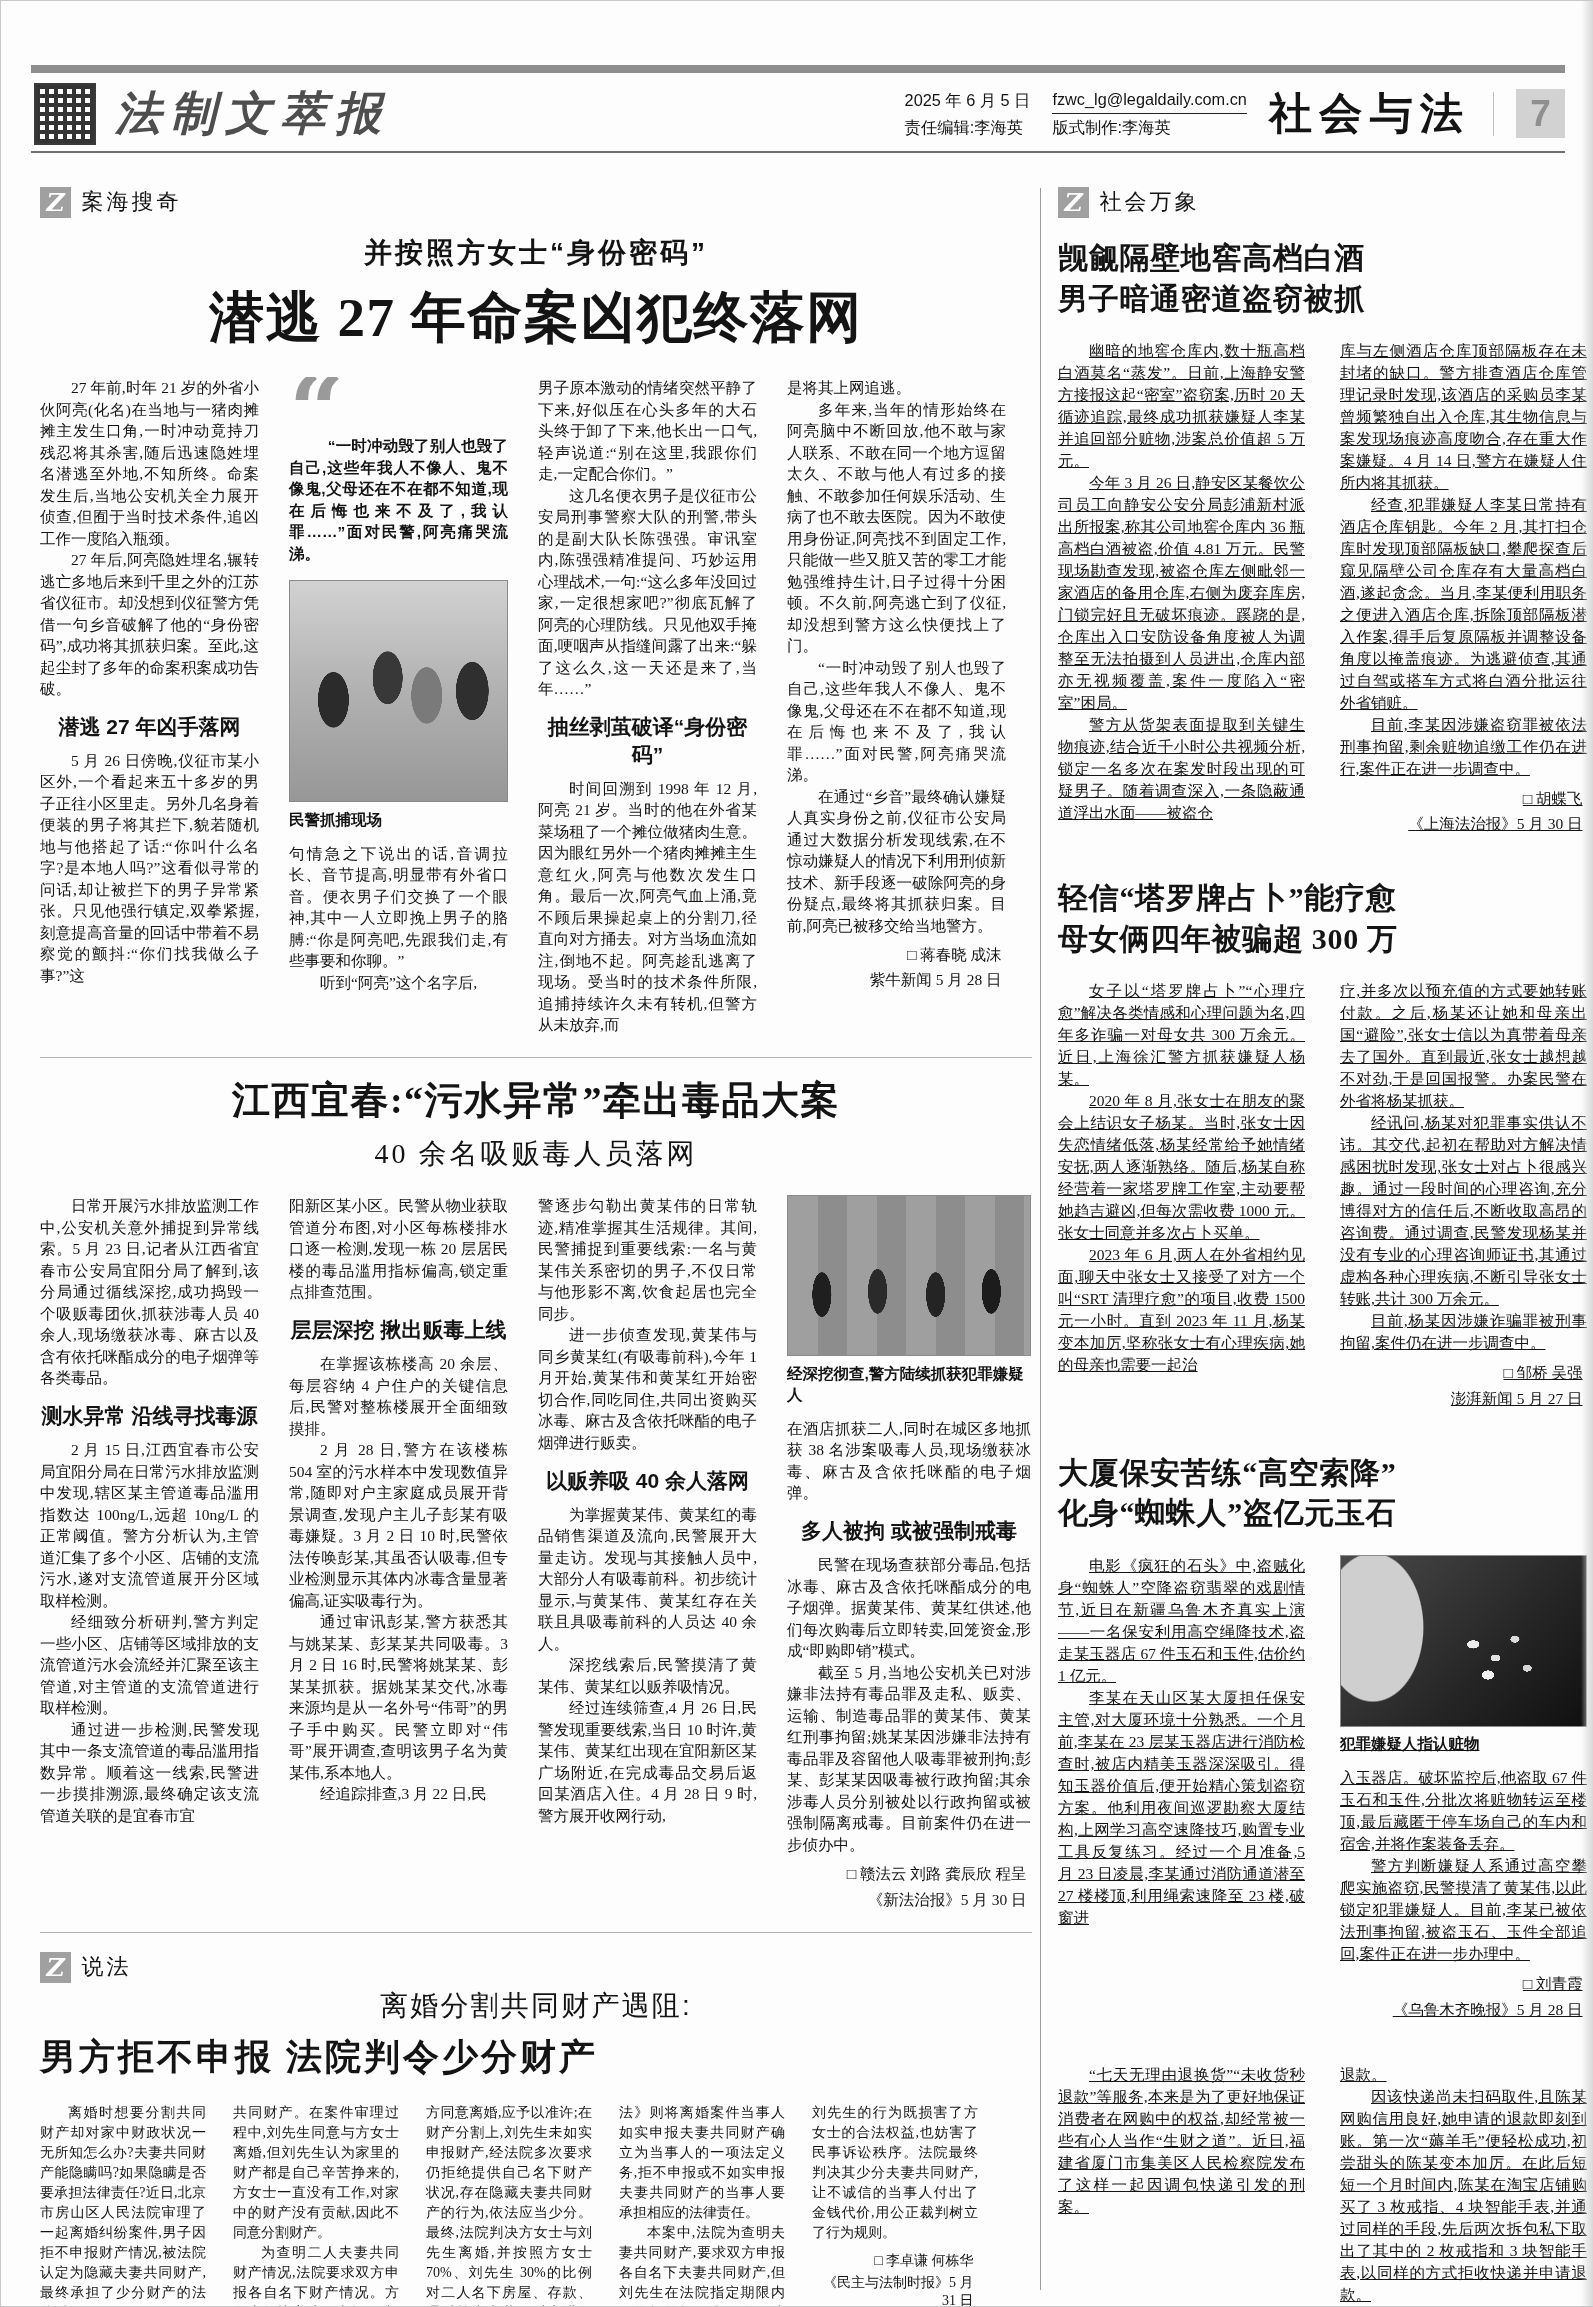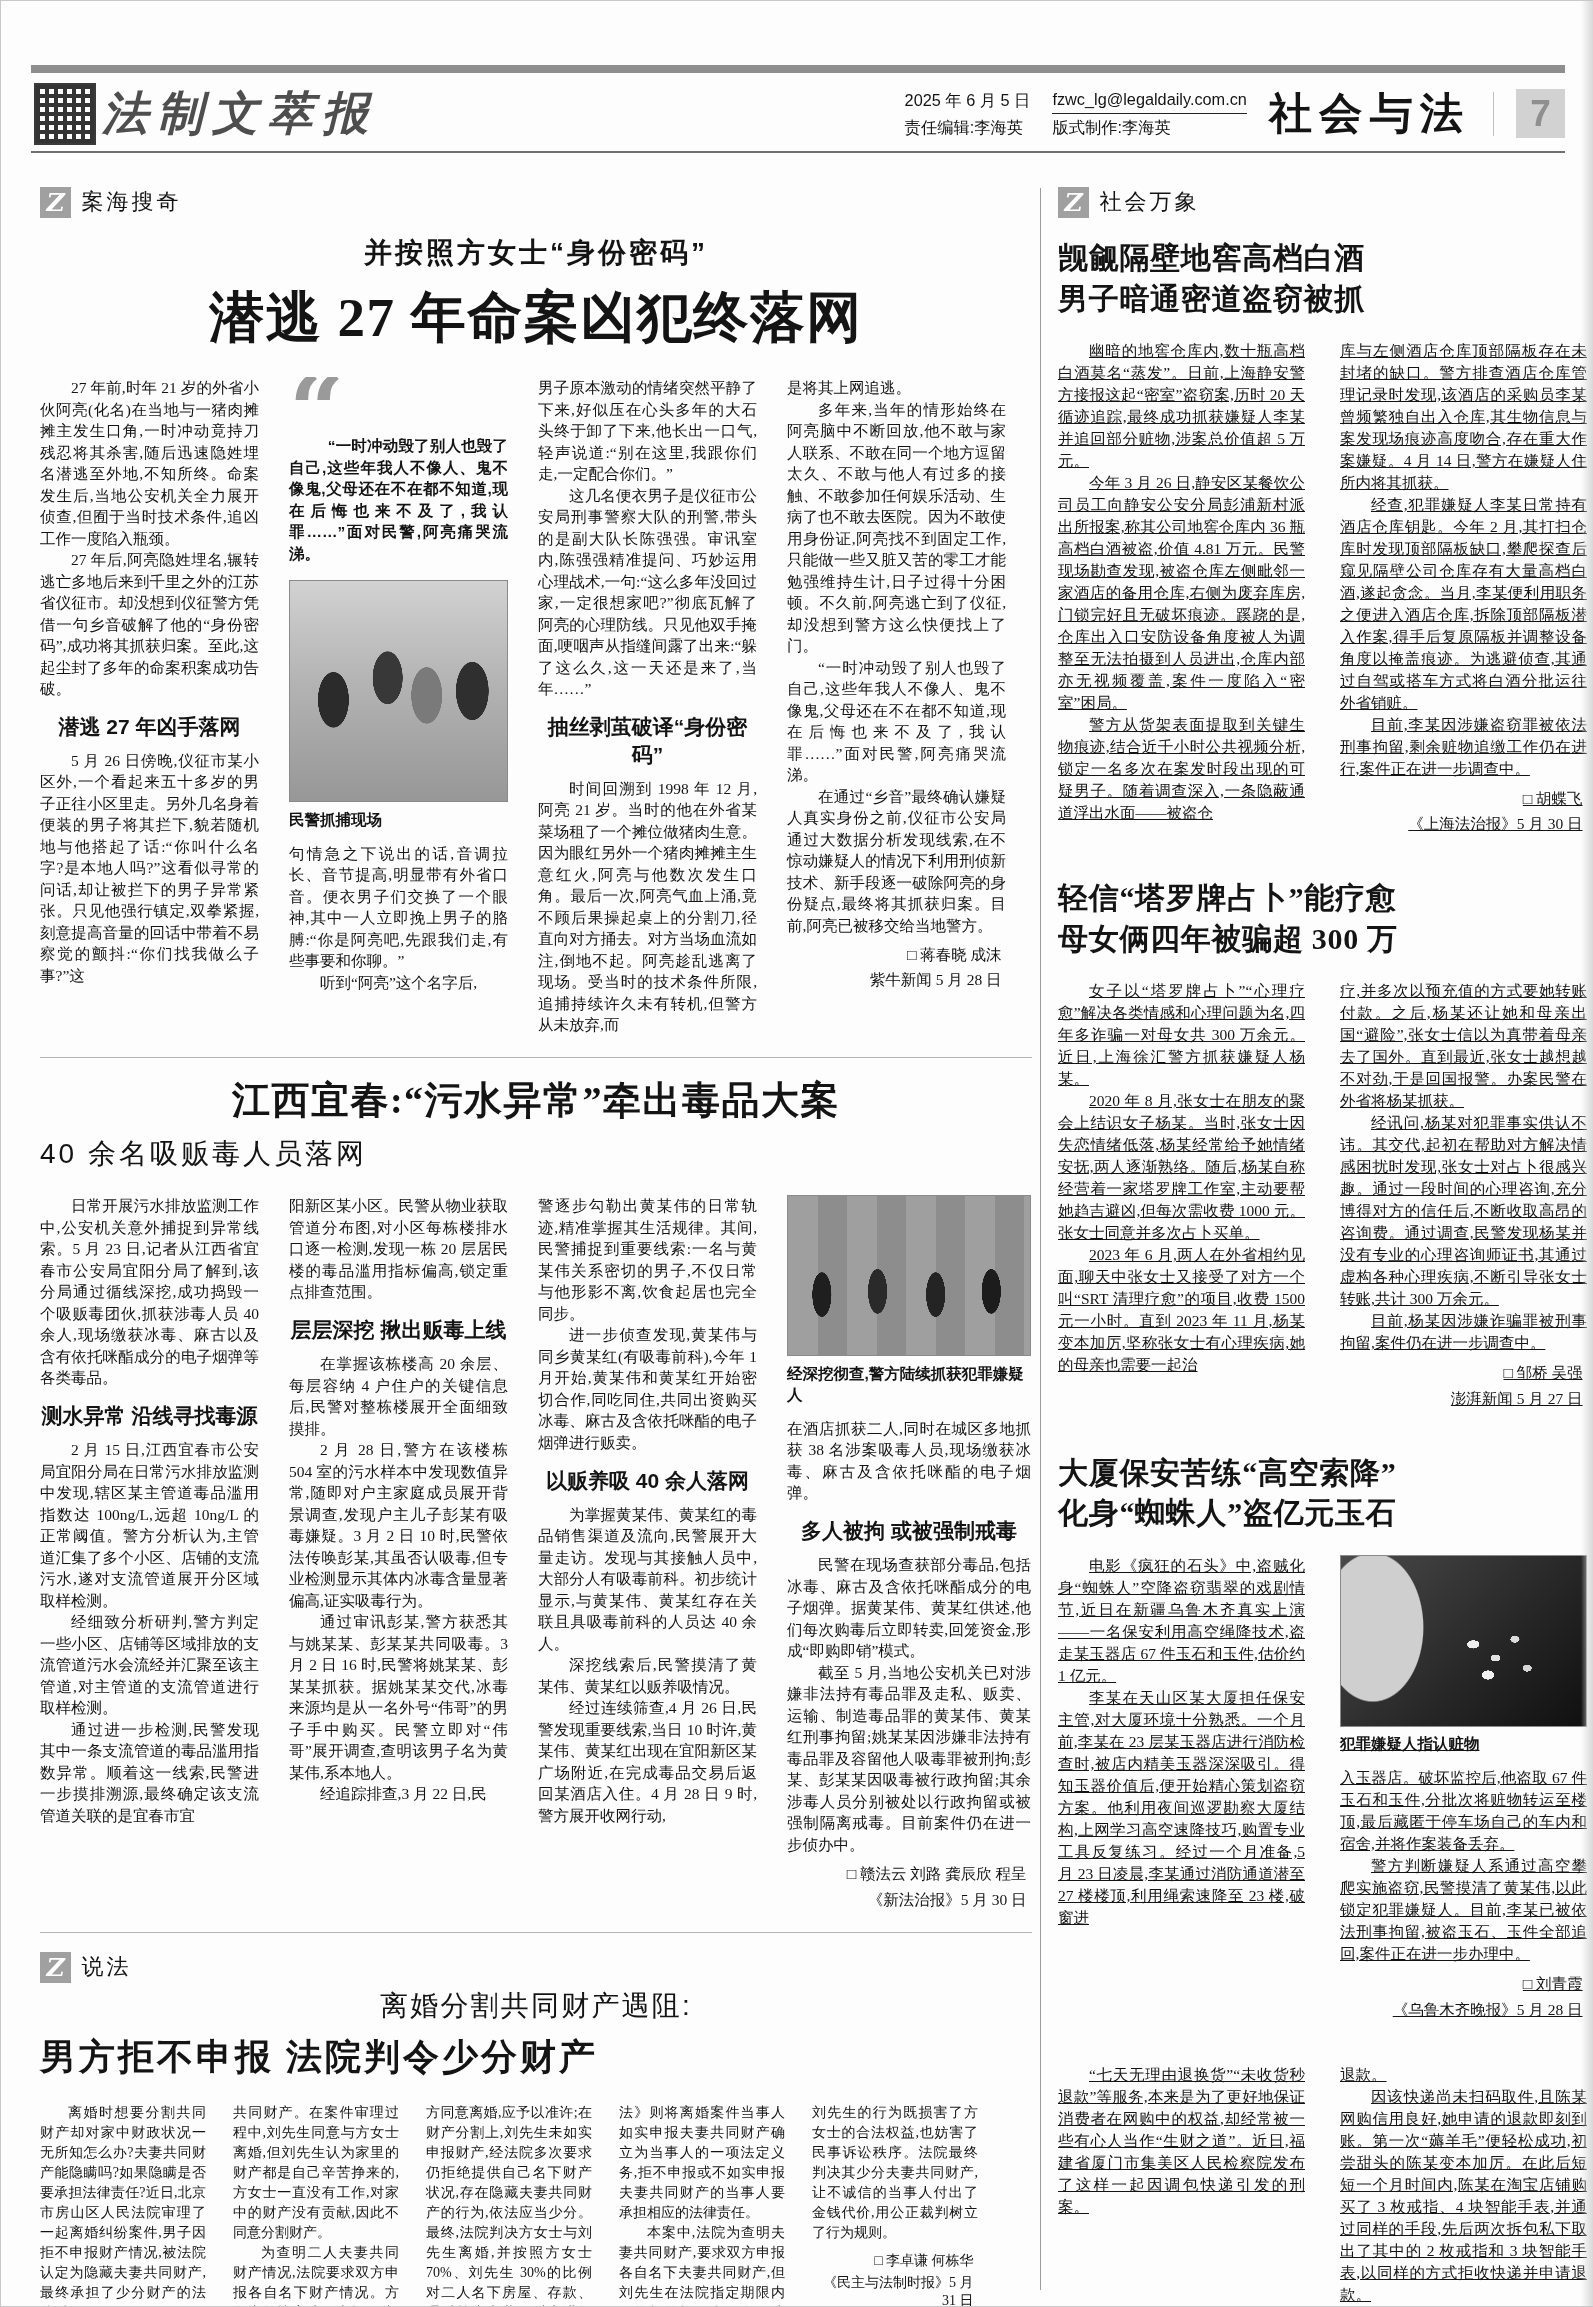--- a/index.html
+++ b/index.html
@@ -6,21 +6,21 @@
   .page{position:relative;width:1594px;height:2307px;background:#fdfdfd;overflow:hidden;
         font-family:"Liberation Serif","DejaVu Serif",serif;color:#141414;border:0.7px solid #c9c9c9;box-sizing:border-box;}
   .page::after{content:"";position:absolute;right:0;top:0;width:12px;height:100%;
         background:linear-gradient(90deg,rgba(0,0,0,0) 0%,#d8d8d8 100%);pointer-events:none;}
   
   .topbar{position:absolute;left:30px;width:1534px;top:64px;height:8.1px;background:#8e8e8e;}
   .masthead{position:absolute;left:33px;top:77px;width:1531px;height:71px;display:flex;align-items:center;}
   .qr{width:62px;height:62px;border:2.2px solid #3a3a3a;box-sizing:border-box;
       background:repeating-linear-gradient(0deg,#343434 0 4.4px,rgba(255,255,255,0) 4.4px 9px),
                  repeating-linear-gradient(90deg,#343434 0 4.4px,#fff 4.4px 9px);}
-  .paper-name{margin-left:6px;font-family:"DejaVu Serif",serif;font-style:italic;font-weight:bold;
+  .paper-name{margin-left:19px;font-family:"DejaVu Serif",serif;font-style:italic;font-weight:bold;
       font-size:46px;color:#4e4e4e;letter-spacing:9px;white-space:nowrap;}
   .mh-right{margin-left:auto;display:flex;align-items:center;gap:22px;}
   .mh-info{font-family:"Liberation Sans",sans-serif;font-size:16.3px;line-height:27px;white-space:nowrap;}
   .mh-email{border-bottom:1.5px solid #222;padding-bottom:0.7px;}
   .mh-section{font-family:"Liberation Sans",sans-serif;font-weight:900;font-size:43px;letter-spacing:7.4px;white-space:nowrap;}
   .mh-sep{width:1.5px;height:44px;background:#bfbfbf;}
   .mh-page{width:49px;height:49px;background:#d2d2d2;color:#8f8f8f;text-align:center;
       font-family:"Liberation Sans",sans-serif;font-weight:bold;font-size:37px;line-height:49px;}
   .mastrule{position:absolute;left:30px;width:1534px;top:150px;height:2.2px;background:#6f6f6f;}
   
@@ -31,21 +31,21 @@
   .kicker{display:flex;align-items:center;height:34px;}
   .zbadge{width:31px;height:31px;background:#a0a0a0;position:relative;flex:0 0 31px;}
   .zbadge span{position:absolute;inset:0;color:#fff;font-family:"DejaVu Serif",serif;
       font-style:italic;font-weight:bold;font-size:25px;line-height:31px;text-align:center;}
   .kicker-label{margin-left:10.4px;font-family:"Liberation Sans",sans-serif;font-size:22px;letter-spacing:3px;}
   
   .lead-sub{margin-top:15px;text-align:center;font-family:"Liberation Sans",sans-serif;
       font-weight:600;font-size:28px;letter-spacing:3px;}
   .lead-title{margin-top:9px;text-align:center;font-weight:bold;font-size:55px;letter-spacing:1.5px;}
   .drug-title{margin-top:18px;text-align:center;font-weight:bold;font-size:38px;letter-spacing:1.5px;}
-  .drug-sub{margin-top:9px;font-family:Liberation Sans, sans-serif;font-weight:500;
+  .drug-sub{margin-top:9px;text-align:center;font-family:Liberation Serif, serif;font-weight:500;
       font-size:28px;letter-spacing:3px;}
   .sf-title1{margin-top:3px;text-align:center;font-family:"Liberation Sans",sans-serif;font-weight:500;
       font-size:28px;letter-spacing:2.2px;}
   .sf-title2{margin-top:7.4px;text-align:left;font-weight:bold;font-size:36px;letter-spacing:3px;}
   
   .cols{display:flex;gap:30px;margin-top:22px;}
   .c296{flex:0 0 219px;width:219px;}
   .c330{flex:0 0 244px;width:244px;}
   .sf-cols{display:flex;gap:27px;margin-top:21px;}
   .c224{flex:0 0 166px;width:166px;}

